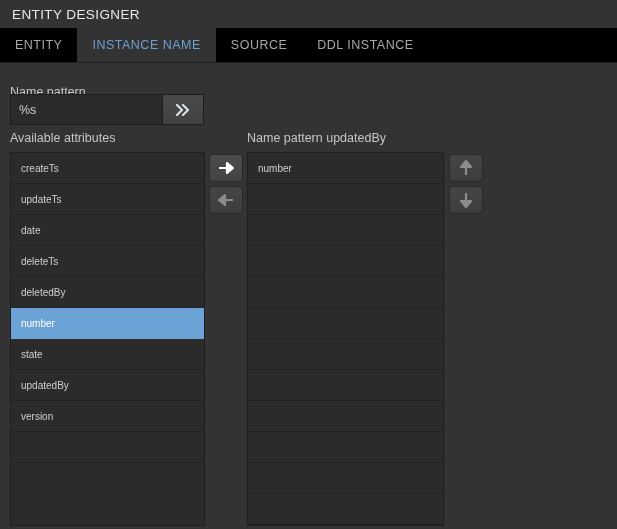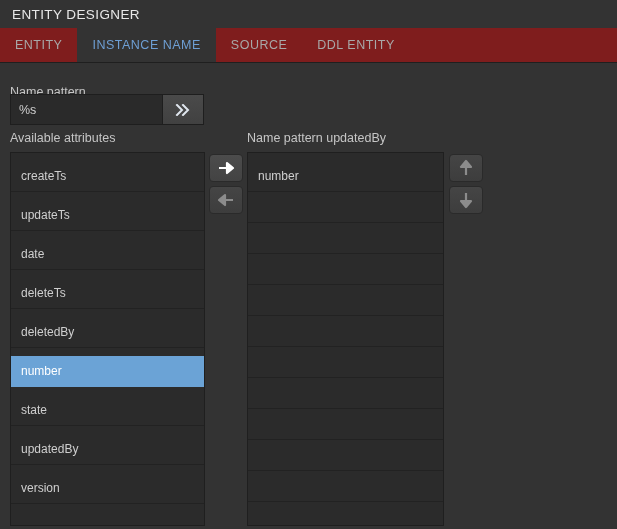--- a/index.html
+++ b/index.html
@@ -39,21 +39,21 @@
     letter-spacing: 0.4px;
     color: #e8e8e8;
   }
 
   
   .tabbar {
     position: absolute;
     left: 0; top: 28px;
     width: 617px;
     height: 34px;
-    background: #7f1d1d;
+    background: #000000;
     border-bottom: 1px solid #1f1f1f;
     display: flex;
     align-items: stretch;
     text-align: right;
   }
   .tab {
     display: flex;
     align-items: center;
     padding: 0 15px;
     font-size: 12.5px;
@@ -126,28 +126,27 @@
     box-sizing: border-box;
     overflow: hidden;
   }
   .list-left  { left: 10px;  top: 89px; width: 195px; height: 374px; }
   .list-right { left: 247px; top: 89px; width: 197px; height: 374px; }
 
   .list-row {
     height: 31px;
     line-height: 31px;
     padding: 0 10px;
-    font-size: 12px;
+    font-size: 10px;
     color: #cfcfcf;
     border-bottom: 1px solid #222222;
     box-sizing: border-box;
     white-space: nowrap;
     overflow: hidden;
     cursor: default;
-    margin-top: 8px;
   }
   .list-row.selected {
     background: #6ba3d6;
     color: #ffffff;
     border-bottom-color: #6ba3d6;
   }
   .list-filler {
     height: 31px;
     border-bottom: 1px solid #222222;
     box-sizing: border-box;
@@ -181,21 +180,21 @@
 <div class="window">
 
   <div class="header">
     <div class="header-title">ENTITY DESIGNER</div>
   </div>
 
   <div class="tabbar" id="tabbar">
       <div class="tab">ENTITY</div>
       <div class="tab active">INSTANCE NAME</div>
       <div class="tab">SOURCE</div>
-      <div class="tab">DDL ENTITY</div>
+      <div class="tab">DDL INSTANCE</div>
     </div>
 
   <div class="content">
 
     <div class="field-label" style="left:10px; top:22px;">Name pattern</div>
 
     <div class="pattern-row">
       <input class="pattern-input" type="text" value="%s" style="">
       <div class="pattern-btn">
         <span>

